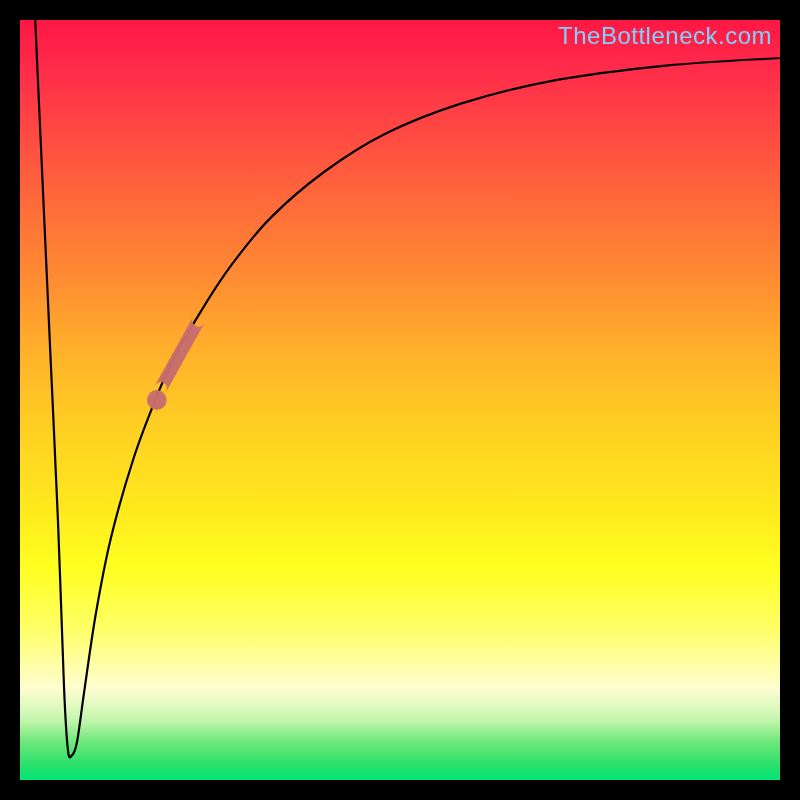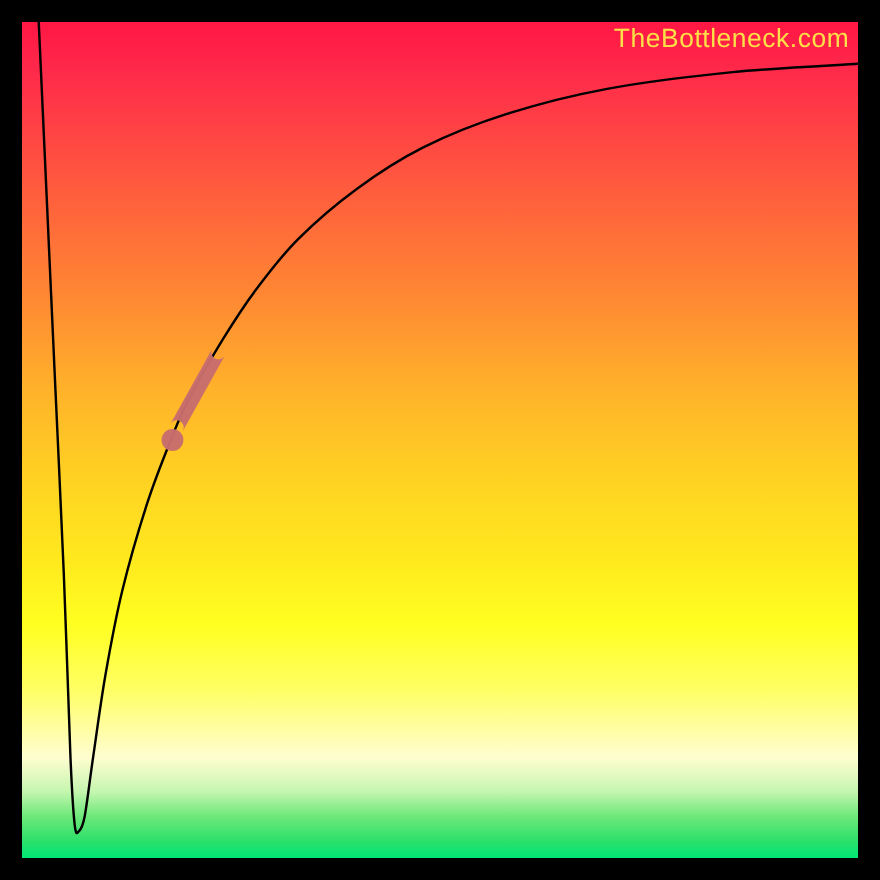--- a/index.html
+++ b/index.html
@@ -41,21 +41,21 @@
       #2be06a 98%,
       #00e676 100%
     );
   }
   .watermark {
     position: absolute;
     top: 22px;
     right: 28px;
     font-size: 24px;
     font-weight: 400;
-    color: #fde047;
+    color: #7dd3fc;
     letter-spacing: 0.5px;
     font-family: Arial, Helvetica, sans-serif;
   }
   svg.plot {
     position: absolute;
     left: 20px;
     top: 20px;
     width: 760px;
     height: 760px;
     overflow: visible;

